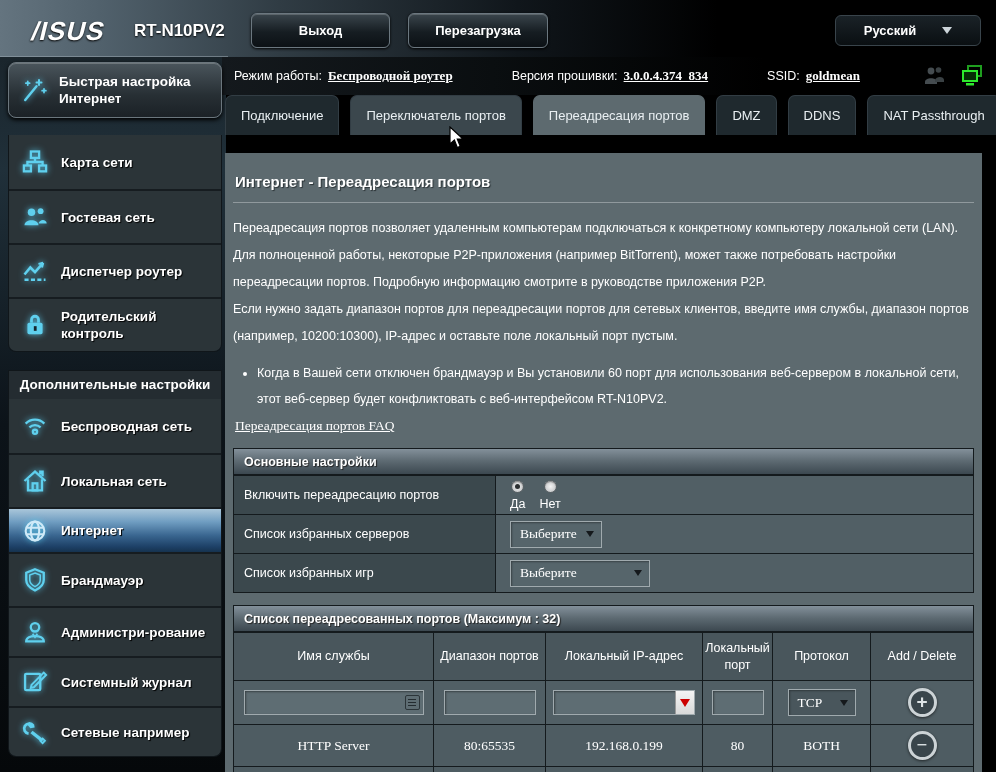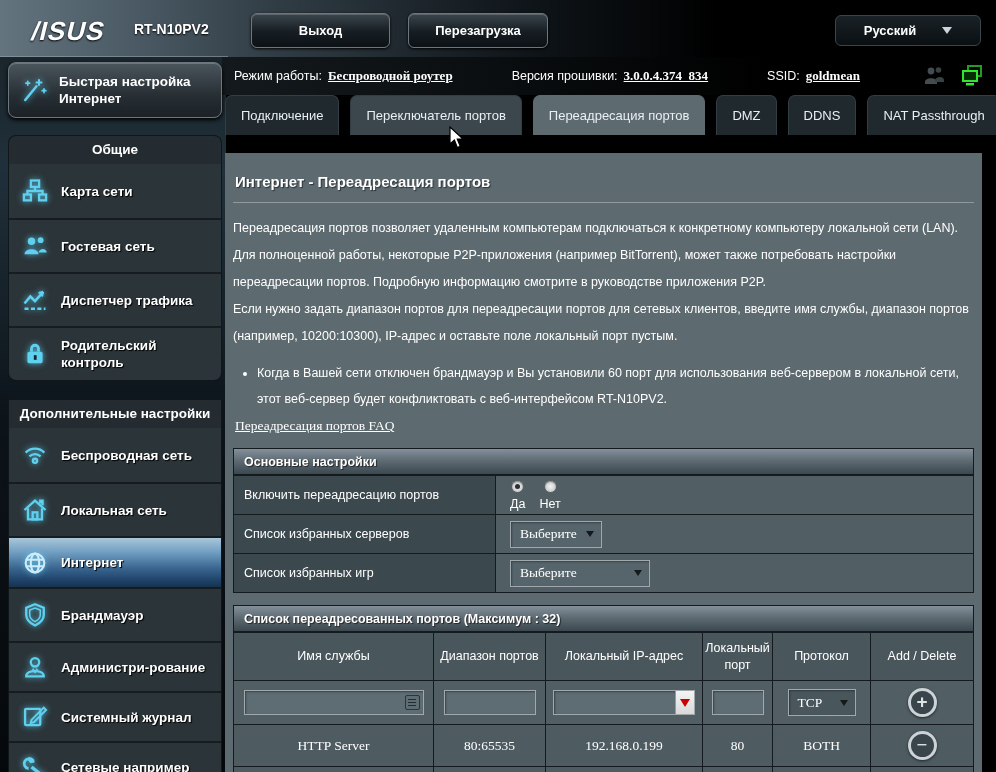--- a/index.html
+++ b/index.html
@@ -10,21 +10,21 @@
   
   .bg-left { position:absolute; left:0; top:0; width:226px; height:772px;
     background:linear-gradient(180deg,#35475370 0%, #20303a 22%, #0c1319 55%, #05080a 100%); }
 
   
   .top-bar { position:absolute; left:0; top:0; width:996px; height:57px;
     background:linear-gradient(90deg,#64747f 0%, #51616c 10%, #303c44 28%, #10161b 52%, #000 72%, #000 100%); }
   .top-bar::after { content:""; position:absolute; left:0; bottom:0; width:228px; height:1px; background:#9aa8b0; opacity:.55; }
   .logo { position:absolute; left:32px; top:16px; color:#fff; font-weight:bold;
     font-size:26px; letter-spacing:1px; transform:skewX(-14deg); text-shadow:0 1px 2px #000; }
-  .model { position:absolute; left:134px; top:21px; color:#fff; font-weight:bold; font-size:14px; text-shadow:0 1px 2px #000; }
+  .model { position:absolute; left:134px; top:21px; color:#fff; font-weight:bold; font-size:17px; text-shadow:0 1px 2px #000; }
   .hdr-btn { position:absolute; top:13px; height:35px; border-radius:6px; color:#fff; font-weight:bold; font-size:13px;
     background:linear-gradient(#3a454c,#161d22 55%,#0c1115); border:1px solid #6b777f;
     box-shadow:inset 0 1px 0 rgba(255,255,255,.18), 0 1px 3px #000;
     display:flex; align-items:center; justify-content:center; cursor:pointer; }
   .btn-logout { left:251px; width:139px; }
   .btn-reboot { left:408px; width:140px; }
   .lang-select { position:absolute; right:15px; top:15px; width:146px; height:31px; border-radius:6px;
     background:linear-gradient(#1a2227,#0a0f12); border:1px solid #39444b; color:#fff; font-weight:bold; font-size:13px;
     display:flex; align-items:center; justify-content:center; gap:26px; cursor:pointer; }
   .tri-down { width:0; height:0; border-left:5px solid transparent; border-right:5px solid transparent; border-top:7px solid #cdd5da; }
@@ -56,21 +56,21 @@
     font-size:13.5px; text-align:center; padding:6px 4px; line-height:16px; }
   .s-section-hd.first { border-radius:8px 8px 0 0; }
   .menu { border:1px solid #10161a; border-top:none; }
   .menu.round-btm { border-radius:0 0 8px 8px; overflow:hidden; }
   .m-item { position:relative; height:54px; background:#2b3438; border-top:2px solid #161c20;
     display:flex; align-items:center; padding-left:12px; cursor:pointer; }
   .m-item:first-child { border-top:none; }
   .m-item .lbl { color:#fff; font-weight:bold; font-size:13.5px; line-height:17px; width:152px;
     text-shadow:1px 1px 1px #000; }
   .m-item.h50 { height:50px; }
-  .m-item.selected { height:51px;
+  .m-item.selected { height:45px;
     background:linear-gradient(180deg,#a9c6da 0%, #6f9dc1 30%, #39658f 62%, #1d4066 88%, #16334f 100%); }
   .m-item.selected::after { content:""; position:absolute; right:-13px; top:50%; transform:translateY(-50%);
     width:0; height:0; border-top:22px solid transparent; border-bottom:22px solid transparent; border-left:13px solid #8fb4cd; }
   .s-icon { width:40px; flex:0 0 40px; display:flex; align-items:center; }
   .s-icon svg { filter:drop-shadow(0 0 3px rgba(90,205,240,.85)); }
   .gap18 { margin-bottom:18px; }
 
   
   .content { position:absolute; left:225px; top:153px; width:757px; height:637px; background:#5d6a6f;
     padding:20px 8px 0 8px; overflow:hidden; }
@@ -211,21 +211,20 @@
         <svg width="30" height="30" viewBox="0 0 24 24" fill="none" stroke="#5fd0ee" stroke-width="2" stroke-linecap="round">
           <line x1="5" y1="20" x2="14" y2="9"></line>
           <path d="M16,4 v4 M14,6 h4" stroke-width="1.6"></path>
           <path d="M20,11 v3 M18.5,12.5 h3" stroke-width="1.4"></path>
           <path d="M7,5 v3 M5.5,6.5 h3" stroke-width="1.4"></path>
         </svg>
       </span>
       <span class="lbl">Быстрая настройка Интернет</span>
     </div>
 
-    <div class="s-section-hd first">Общие</div>
     <div class="menu round-btm gap18">
       <div class="m-item">
         <span class="s-icon">
           <svg width="28" height="28" viewBox="0 0 24 24" fill="none" stroke="#5fd0ee" stroke-width="2">
             <rect x="8.5" y="3" width="7" height="5.5"></rect>
             <rect x="2.5" y="15" width="6" height="5"></rect>
             <rect x="15.5" y="15" width="6" height="5"></rect>
             <path d="M12,8.5 V12 M5.5,15 V12 H18.5 V15"></path>
           </svg>
         </span>
@@ -243,21 +242,21 @@
         <span class="lbl">Гостевая сеть</span>
       </div>
       <div class="m-item">
         <span class="s-icon">
           <svg width="28" height="28" viewBox="0 0 24 24" fill="none" stroke="#5fd0ee" stroke-width="2.2">
             <path d="M3,15 L8,9 L12,13 L19,5"></path>
             <path d="M19,5 l-4,1 M19,5 l-1,4" stroke-width="1.8"></path>
             <path d="M3,19.5 H21" stroke-dasharray="3.5 2"></path>
           </svg>
         </span>
-        <span class="lbl">Диспетчер трафика</span>
+        <span class="lbl">Диспетчер роутер</span>
       </div>
       <div class="m-item">
         <span class="s-icon">
           <svg width="28" height="28" viewBox="0 0 24 24">
             <rect x="5.5" y="10" width="13" height="10" rx="1.5" fill="#5fd0ee"></rect>
             <path d="M9,10 V7.5 a3,3 0 0 1 6,0 V10" fill="none" stroke="#5fd0ee" stroke-width="2.4"></path>
             <rect x="11" y="13" width="2.4" height="4" fill="#17272e"></rect>
           </svg>
         </span>
         <span class="lbl">Родительский контроль</span>

